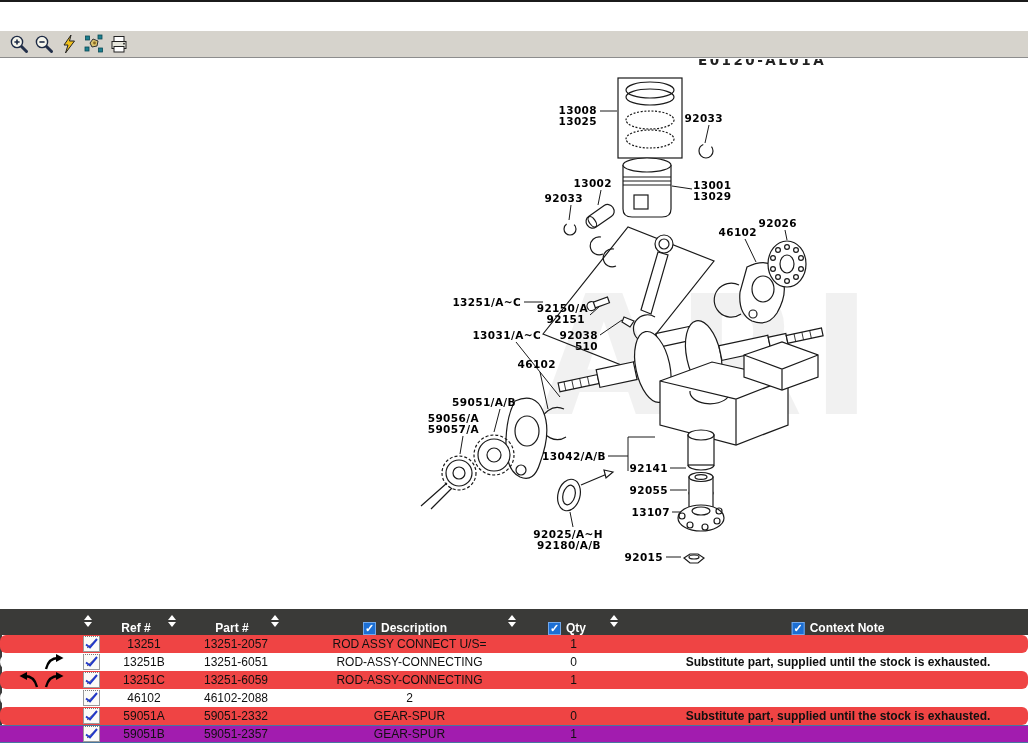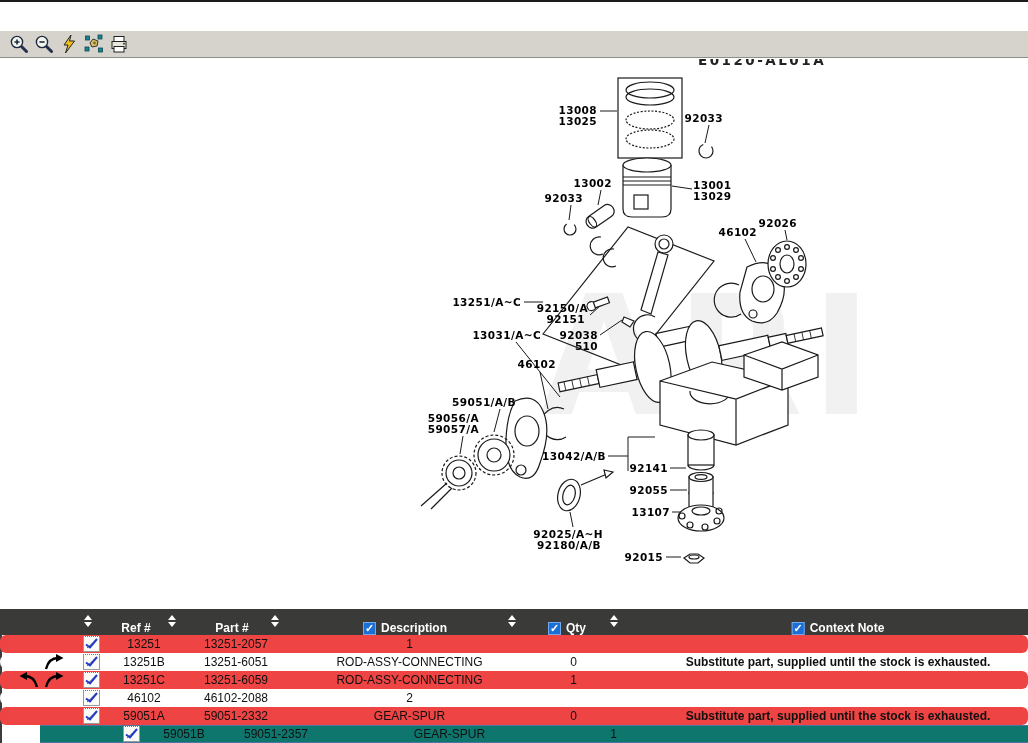--- a/index.html
+++ b/index.html
@@ -31,21 +31,21 @@
   .sort i{display:block;width:0;height:0;border-left:4px solid transparent;border-right:4px solid transparent;}
   .sort .up{border-bottom:5px solid #fff;}
   .sort .down{border-top:5px solid #fff;}
   .checkbox{width:13px;height:13px;background:#1c6fd4;border:1px solid #74a9ea;box-sizing:border-box;
             display:inline-flex;align-items:center;justify-content:center;color:#fff;font-size:11px;font-weight:bold;line-height:1;cursor:pointer;}
   .tbody{position:relative;}
   .row{display:grid;grid-template-columns:75px 33px 72px 112px 235px 93px 1fr;height:18px;align-items:center;
        font-size:12px;color:#101010;box-sizing:border-box;cursor:pointer;}
   .row.gray{background:#ef4444;border-radius:6px;}
   .row.white{background:#ffffff;border-radius:9px;}
-  .row.selected{background:#0f766e;box-shadow:inset 0 1px 0 #47779f, inset 0 -1px 0 #47779f;margin-left:40px;}
+  .row.selected{background:#a21caf;box-shadow:inset 0 1px 0 #47779f, inset 0 -1px 0 #47779f;}
   .cell{text-align:center;overflow:hidden;white-space:nowrap;}
   .cell.arrows{display:flex;justify-content:flex-end;align-items:center;padding-right:9px;gap:1px;height:18px;}
   .cell.iconc{display:flex;justify-content:center;align-items:center;height:18px;}
   .cell.note{padding-left:28px;font-weight:bold;}
   .rowicon{width:17px;height:16px;background:#fbfbf8;border:1px solid #9a9a9a;border-top:1px dotted #777;box-sizing:border-box;
            display:flex;align-items:center;justify-content:center;cursor:pointer;}
 </style>
 </head>
 <body>
 
@@ -323,20 +323,21 @@
           <div class="cell iconc">
             <span class="rowicon">
               <svg width="15" height="14" viewBox="0 0 15 14">
                 <path d="M3 11 L12.5 2.5" stroke="#666" stroke-width="1"></path>
                 <path d="M2 7.5 L6 10.5 L13 2" stroke="#2238c8" stroke-width="2" fill="none"></path>
               </svg>
             </span>
           </div>
           <div class="cell ref">13251</div>
           <div class="cell part">13251-2057</div>
+          <div class="cell desc">ROD ASSY CONNECT U/S=</div>
           <div class="cell qty">1</div>
           <div class="cell note"></div>
         </div>
         <div class="row white">
           <div class="cell arrows">
             <svg width="24" height="18" viewBox="0 0 24 18">
               <path d="M4 16 C6 8 11 5 16 5" fill="none" stroke="#000" stroke-width="2.4"></path>
               <polygon points="14,1 21.5,5 14,9" fill="#000"></polygon>
             </svg>
           </div>

